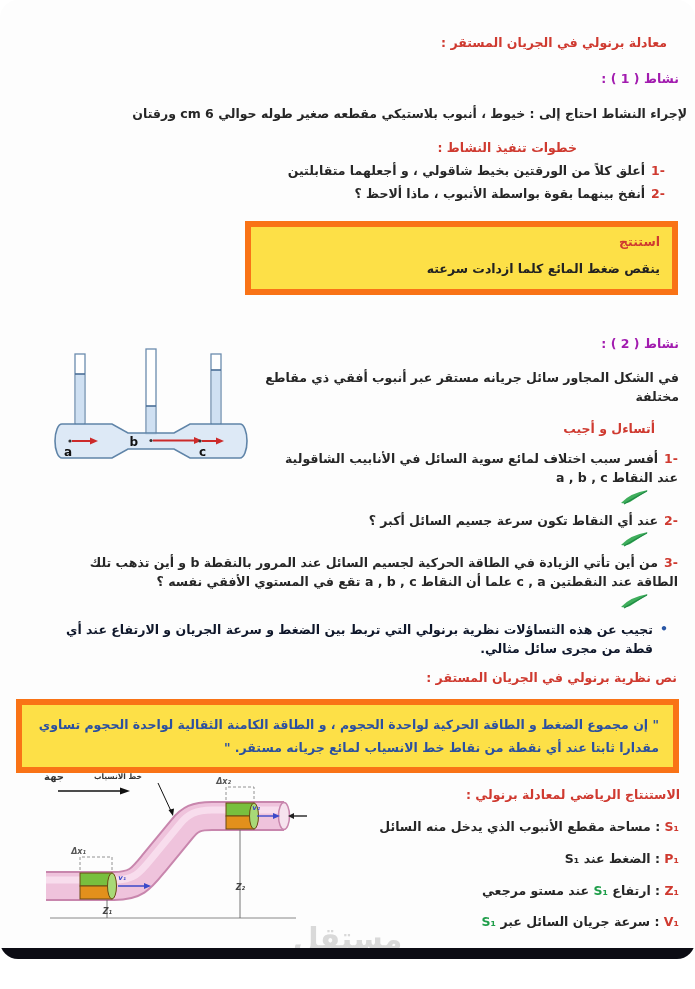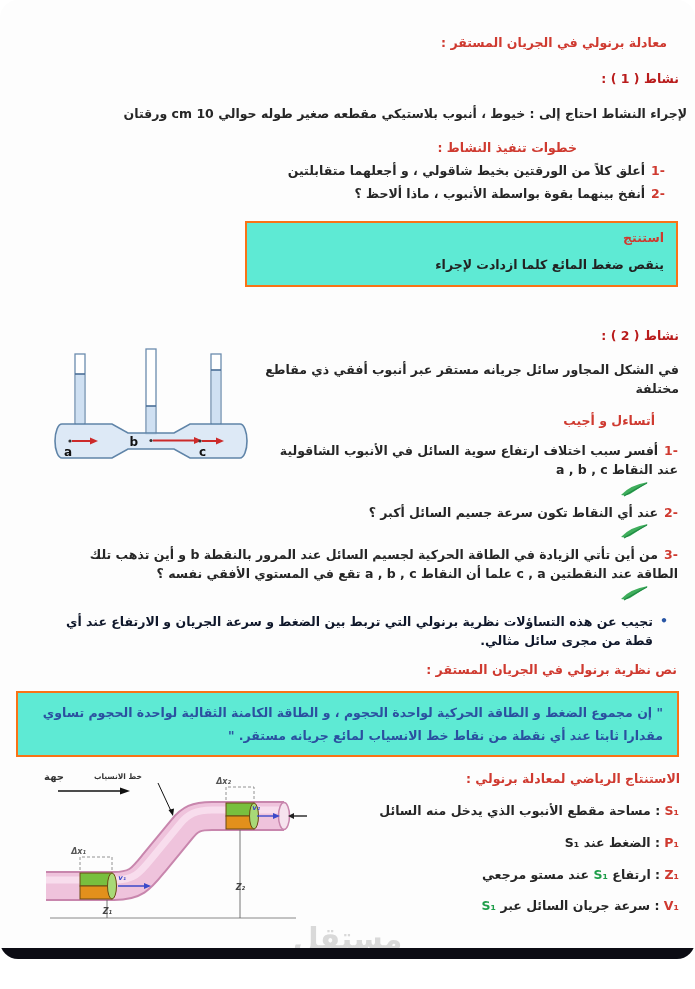--- a/index.html
+++ b/index.html
@@ -4,29 +4,29 @@
 <style>
   html,body{margin:0;padding:0;background:#ffffff;}
   .page{
     position:relative;width:695px;height:959px;margin:0 auto;background:#fdfdfd;
     direction:rtl;font-family:"DejaVu Sans",sans-serif;font-weight:700;
     font-size:12.5px;color:#262626;overflow:hidden;box-sizing:border-box;padding-top:34px;
     line-height:1.5;
     border-radius:18px;
   }
   .red{color:#cf3a30;}
-  .blue{color:#b91c1c;}
+  .blue{color:#a21caf;}
   .title{margin:0 28px 0 0;}
   .h-act1{margin:17px 16px 0 0;}
   .materials{margin:16px 8px 0 30px;}
   .steps-head{margin:16px 118px 0 0;}
   .step{margin:4px 30px 0 40px;}
   .step:first-of-type{margin-top:13px;}
   .num{color:#cf3a30;direction:ltr;unicode-bidi:isolate;margin-left:6px;}
-  .box{border:2px solid #f97316;background:#5eead4;box-sizing:border-box;}
+  .box{border:6px solid #f97316;background:#fde047;box-sizing:border-box;}
   .box1{margin:17px 17px 0 0;width:433px;padding:6px 12px 10px 12px;}
   .box1 .ctext{margin-top:9px;color:#222;}
   .h-act2{margin:40px 16px 8px 0;}
   .intro{margin:15px 16px 0 260px;}
   .ask{margin:14px 40px 0 260px;}
   .q{margin:3px 17px 0 55px;}
   .q1{margin:11px 17px 0 262px;}
   .icon-row{padding:1px 45px 1px 0;height:19px;}
   .note{margin:8px 25px 0 40px;color:#0f172a;position:relative;padding-right:17px;}
   .note::before{content:"•";position:absolute;right:2px;top:-1px;color:#2a57a5;}
@@ -47,34 +47,34 @@
 </style>
 </head>
 <body>
 
 <div class="page">
 
   <div class="title red">معادلة برنولي في الجريان المستقر :</div>
 
   <div class="h-act1 blue">نشاط ( 1 ) :</div>
 
-  <div class="materials">لإجراء النشاط احتاج إلى : خيوط ، أنبوب بلاستيكي مقطعه صغير طوله حوالي 10 cm ورقتان</div>
+  <div class="materials">لإجراء النشاط احتاج إلى : خيوط ، أنبوب بلاستيكي مقطعه صغير طوله حوالي 6 cm ورقتان</div>
 
   <div class="steps-head red">خطوات  تنفيذ النشاط :</div>
 
   <div class="step">
     <span class="num">1-</span><span>أعلق كلاً من الورقتين بخيط شاقولي ، و أجعلهما متقابلتين</span>
   </div>
   <div class="step">
     <span class="num">2-</span><span>أنفخ بينهما بقوة بواسطة الأنبوب ، ماذا ألاحظ ؟</span>
   </div>
 
   <div class="box box1">
     <div class="red">استنتج</div>
-    <div class="ctext">ينقص ضغط المائع كلما ازدادت لإجراء</div>
+    <div class="ctext">ينقص ضغط المائع كلما ازدادت سرعته</div>
   </div>
 
   <div class="h-act2 blue">نشاط ( 2 ) :</div>
 
   <svg class="diagram1" width="208" height="130" viewBox="0 0 208 130">
     <g>
       <rect x="27" y="8" width="10" height="70" fill="#ffffff" stroke="#6b8cae" stroke-width="1.3"></rect>
       <rect x="98" y="3" width="10" height="85" fill="#ffffff" stroke="#6b8cae" stroke-width="1.3"></rect>
       <rect x="163" y="8" width="10" height="70" fill="#ffffff" stroke="#6b8cae" stroke-width="1.3"></rect>
       <rect x="28" y="28" width="8" height="50" fill="#cfe0f2"></rect>
@@ -99,21 +99,21 @@
     <text x="24" y="110" font-size="12" font-weight="bold" fill="#111">a</text>
     <text x="90" y="100" font-size="12" font-weight="bold" fill="#111">b</text>
     <text x="158" y="110" font-size="12" font-weight="bold" fill="#111">c</text>
   </svg>
 
   <div class="intro">في الشكل المجاور سائل جريانه مستقر عبر أنبوب أفقي ذي مقاطع مختلفة</div>
 
   <div class="ask red">أتساءل و أجيب</div>
 
   <div class="q1">
-    <span class="num">1-</span><span>أفسر سبب اختلاف ارتفاع سوية السائل في الأنبوب الشاقولية عند النقاط a , b , c</span>
+    <span class="num">1-</span><span>أفسر سبب اختلاف لمائع سوية السائل في الأنابيب الشاقولية عند النقاط a , b , c</span>
   </div>
   <div class="icon-row">
     <svg width="30" height="16" viewBox="0 0 30 16">
       <path d="M1 14 Q10 4 28 1 Q18 8 10 13 Q6 15 1 14 Z" fill="#3fae5c"></path>
       <path d="M4 15 Q14 9 27 2" stroke="#1f8a44" stroke-width="1.2" fill="none"></path>
     </svg>
   </div>
 
   <div class="q">
     <span class="num">2-</span><span>عند أي النقاط تكون سرعة جسيم السائل أكبر ؟</span>

